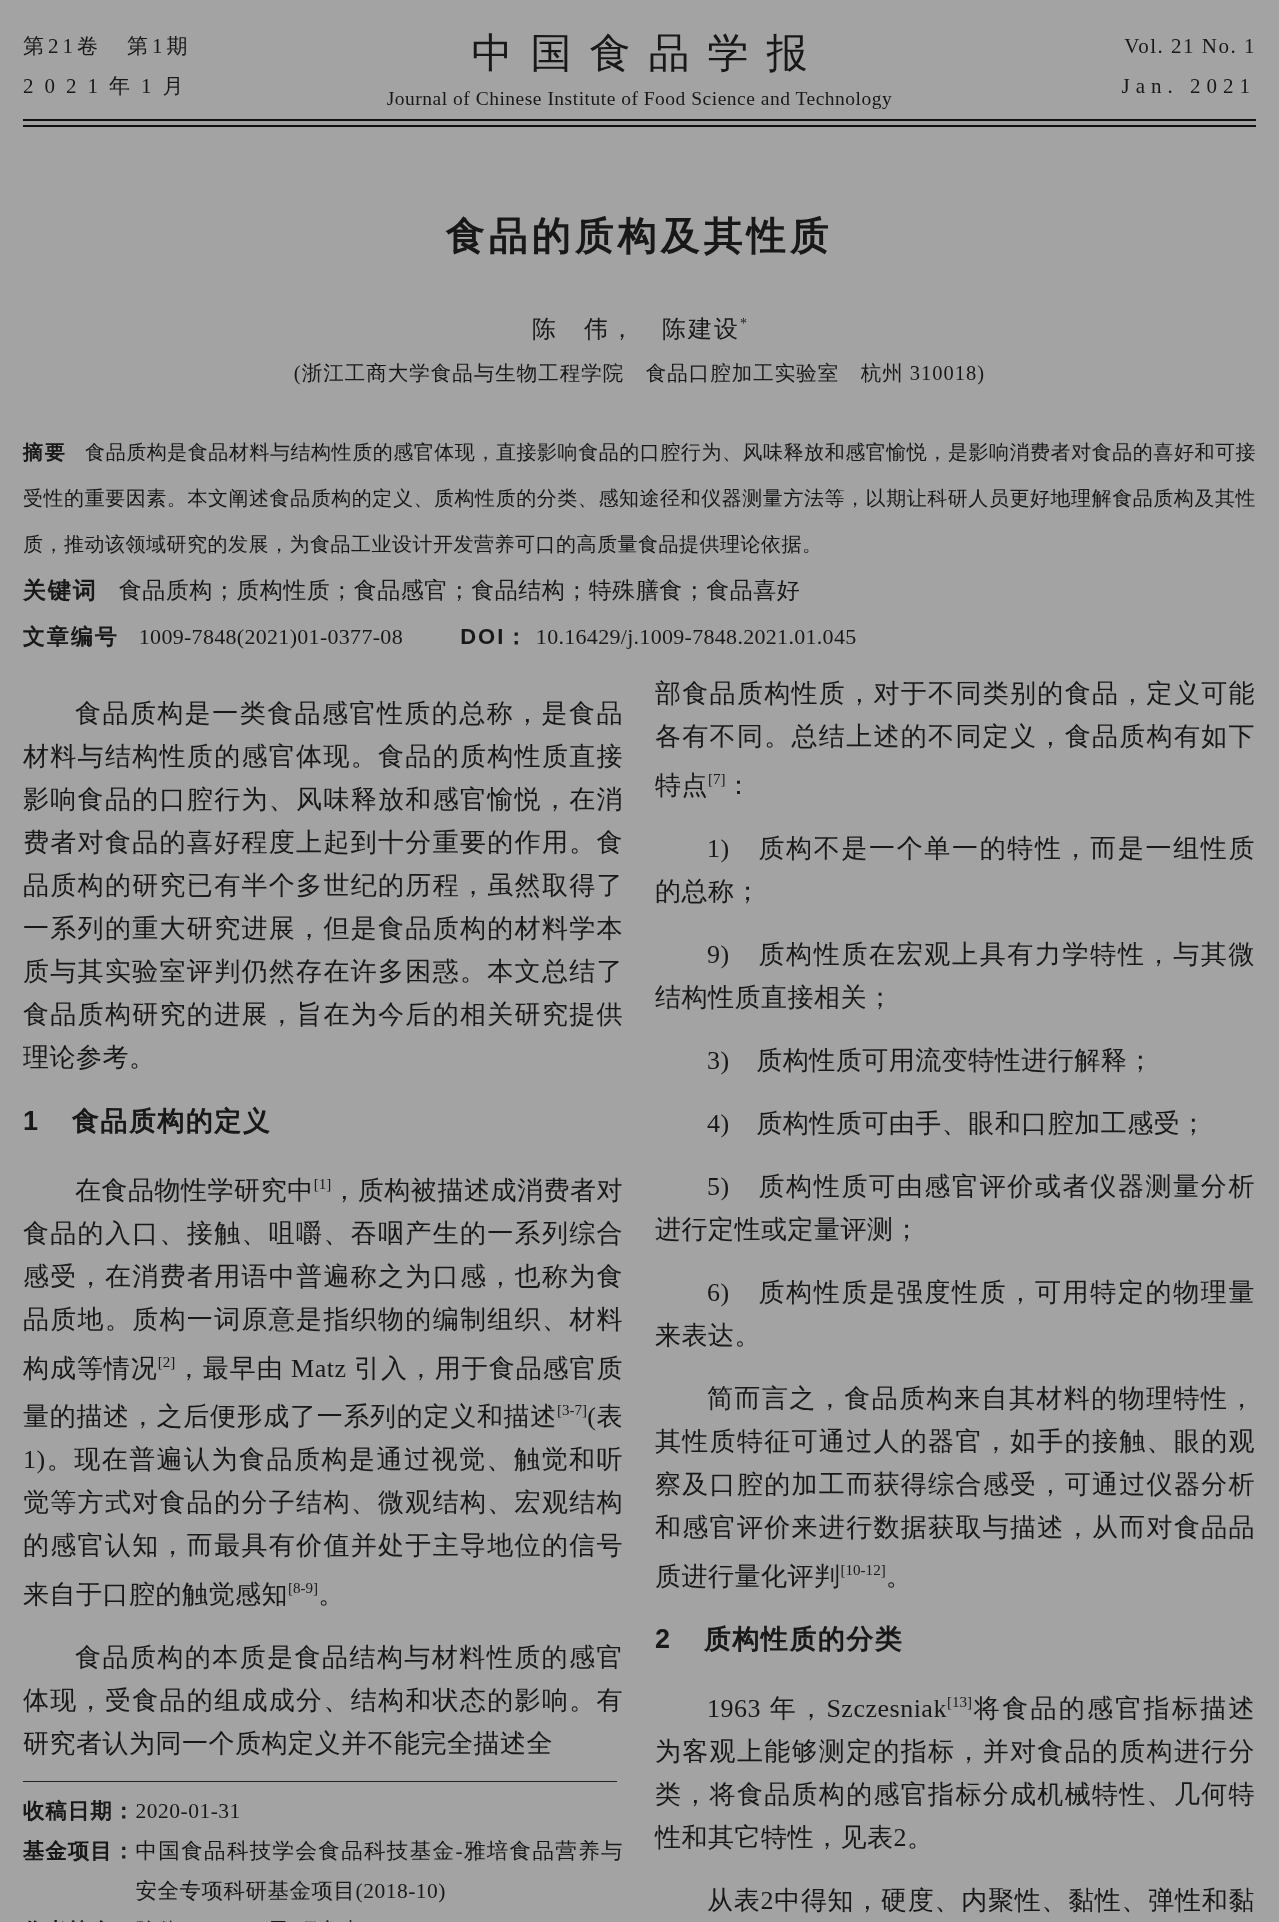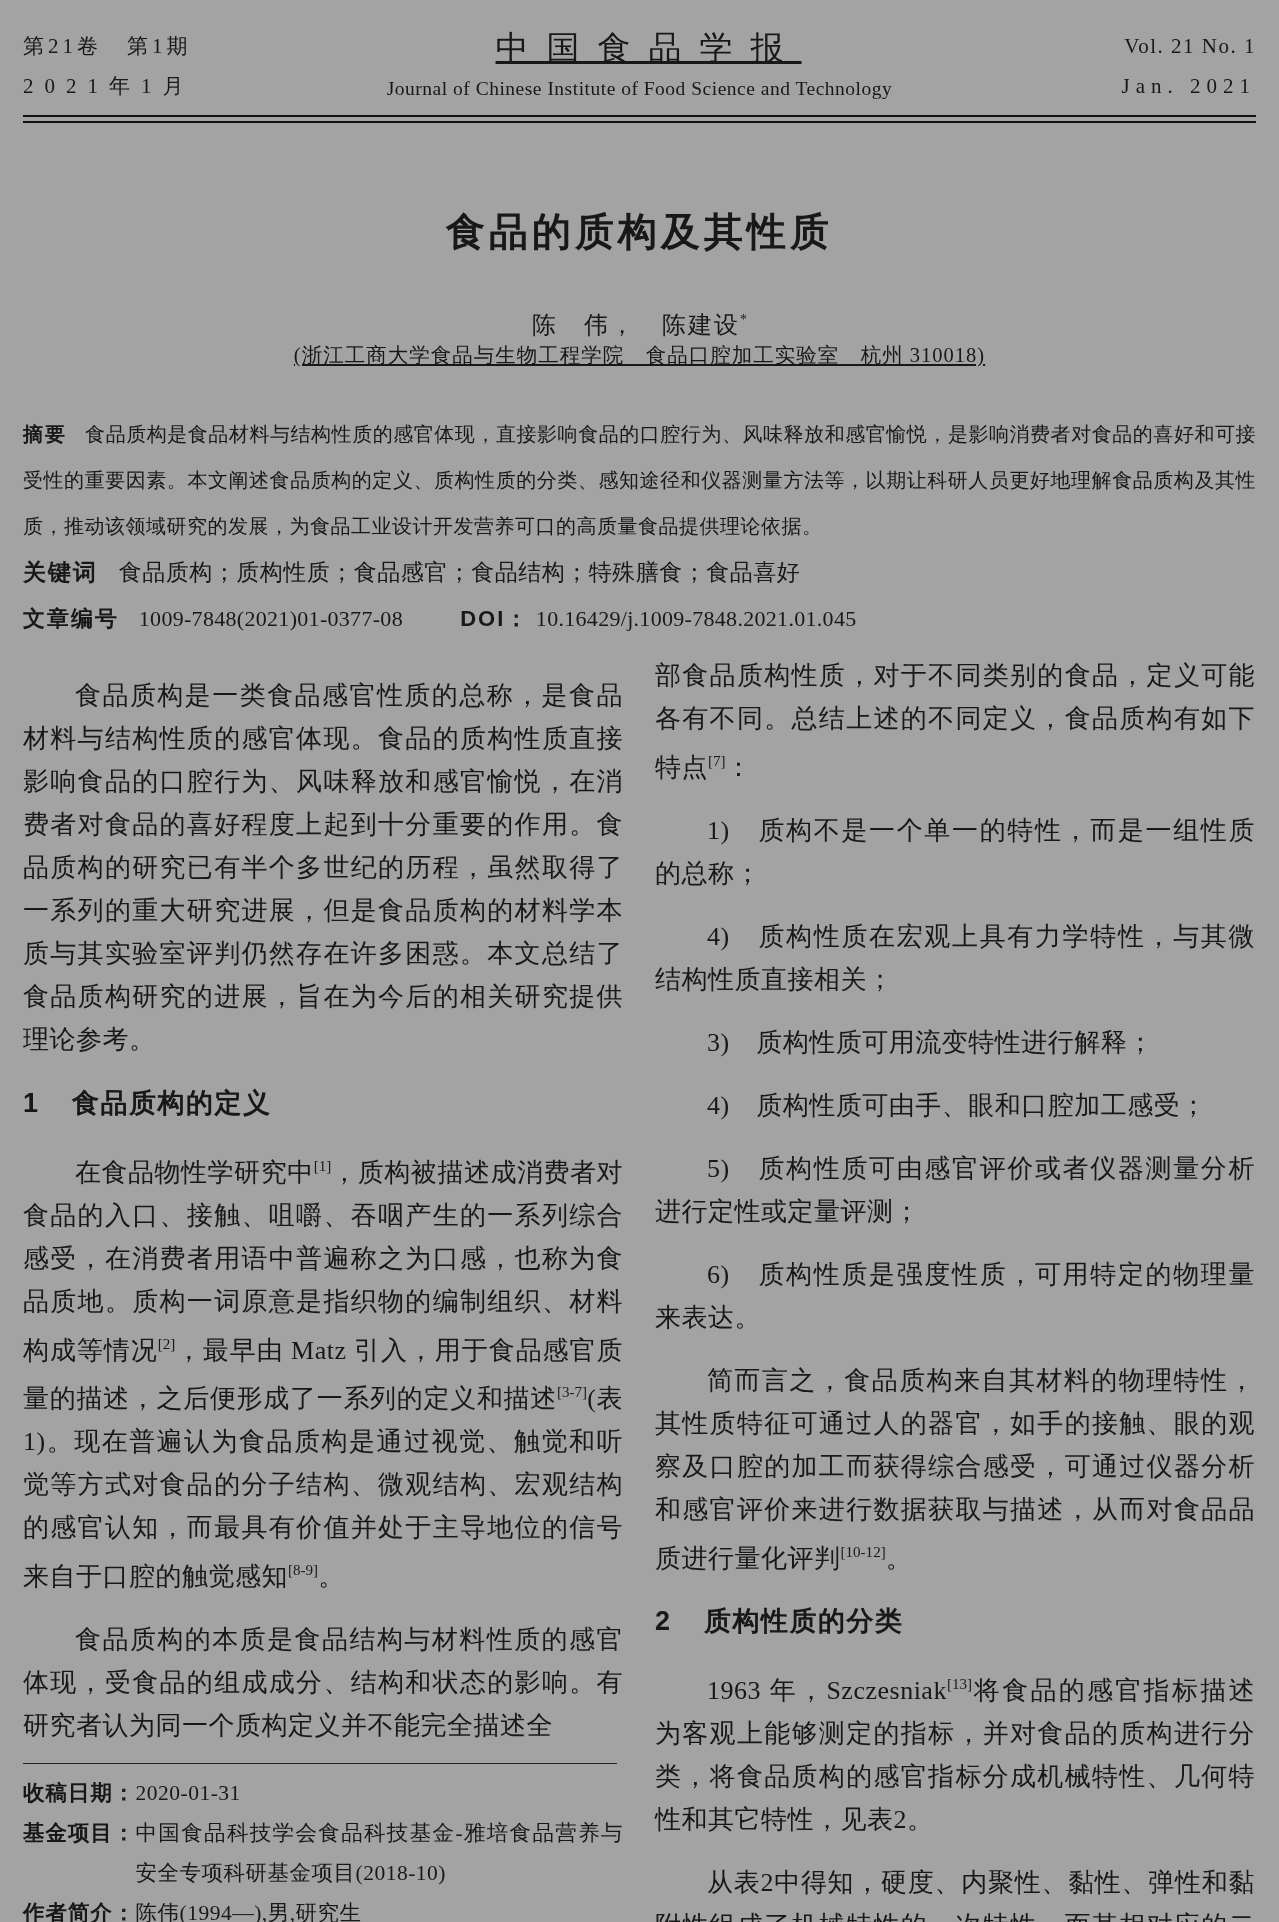--- a/index.html
+++ b/index.html
@@ -9,33 +9,33 @@
     padding:26px 23px 0 23px; overflow:hidden;
     font-family:"Liberation Serif","DejaVu Serif",serif;
   }
   
   .hdr{display:flex; justify-content:space-between; align-items:flex-start;}
   .hdr-left,.hdr-right{width:270px; font-size:21px; line-height:40px;}
   .hdr-right{text-align:right;}
   .hdr-center{flex:1; text-align:center;}
   .issue-cn{letter-spacing:4px;}
   .date-cn{letter-spacing:11px;}
-  .journal-cn{font-size:33px; letter-spacing:18px; padding-left:18px; font-weight:500;text-decoration:underline;}
+  .journal-cn{font-size:41px; letter-spacing:18px; padding-left:18px; font-weight:500;}
   .journal-en{font-size:19.5px; margin-top:7px; letter-spacing:0.5px;}
   .issue-en{letter-spacing:1.5px;}
   .date-en{letter-spacing:6px;}
   .double-rule{margin-top:9px; height:4px; border-top:2.5px solid #111; border-bottom:2px solid #111;}
   
   .title{
     margin:82px 0 0; text-align:center; font-size:39px; font-weight:700;
     letter-spacing:4px; font-family:"Liberation Sans","DejaVu Sans",sans-serif;
   }
   .authors{margin-top:50px; text-align:center; font-size:24px; letter-spacing:2px;}
   .authors sup{font-size:14px; vertical-align:super;}
-  .affiliation{text-align:center; font-size:20.5px; letter-spacing:1px;text-decoration:underline;}
+  .affiliation{margin-top:14px; text-align:center; font-size:20.5px; letter-spacing:1px;}
   
   .abs{margin-top:42px; font-size:20px; line-height:46px; text-align:justify; letter-spacing:0.5px;}
   .lbl{font-family:"Liberation Sans","DejaVu Sans",sans-serif; font-weight:700; margin-right:0.9em; letter-spacing:2px;}
   .kw{font-size:23px; line-height:46px; letter-spacing:0.5px;}
   .artnum{font-size:22px; line-height:46px; letter-spacing:0.3px;}
   .artnum .doi-lbl{margin-left:2.6em; margin-right:0.3em;}
   
   .columns{display:flex; gap:32px; margin-top:12px;}
   .col{width:600px; font-size:26px; line-height:43px; text-align:justify; letter-spacing:0.5px;}
   .bp{margin:0;}
@@ -119,21 +119,21 @@
           <span class="fn-label">作者简介：</span>
           <span class="fn-text">陈伟(1994—),男,研究生</span>
         </div>
 
       </div>
     </div>
 
     <div class="col">
       <p class="bp">部食品质构性质，对于不同类别的食品，定义可能各有不同。总结上述的不同定义，食品质构有如下特点<sup>[7]</sup>：</p>
       <p class="bp ind">1)　质构不是一个单一的特性，而是一组性质的总称；</p>
-      <p class="bp ind">4)　质构性质在宏观上具有力学特性，与其微结构性质直接相关；</p>
+      <p class="bp ind">9)　质构性质在宏观上具有力学特性，与其微结构性质直接相关；</p>
       <p class="bp ind">3)　质构性质可用流变特性进行解释；</p>
       <p class="bp ind">4)　质构性质可由手、眼和口腔加工感受；</p>
       <p class="bp ind">5)　质构性质可由感官评价或者仪器测量分析进行定性或定量评测；</p>
       <p class="bp ind">6)　质构性质是强度性质，可用特定的物理量来表达。</p>
       <p class="bp ind">简而言之，食品质构来自其材料的物理特性，其性质特征可通过人的器官，如手的接触、眼的观察及口腔的加工而获得综合感受，可通过仪器分析和感官评价来进行数据获取与描述，从而对食品品质进行量化评判<sup>[10-12]</sup>。</p>
       <h2 class="sec">
         <span class="sec-num">2</span><span>质构性质的分类</span>
       </h2>
       <p class="bp ind">1963 年，Szczesniak<sup>[13]</sup>将食品的感官指标描述为客观上能够测定的指标，并对食品的质构进行分类，将食品质构的感官指标分成机械特性、几何特性和其它特性，见表2。</p>
       <p class="bp ind">从表2中得知，硬度、内聚性、黏性、弹性和黏附性组成了机械特性的一次特性，而其相对应的二次特性(酥脆性、咀嚼性和胶黏性)则更加贴近生活的描述；粒子大小、形状和方向组成了几何特性，其它特性则有水分含量和脂肪含量。该表把能</p>

